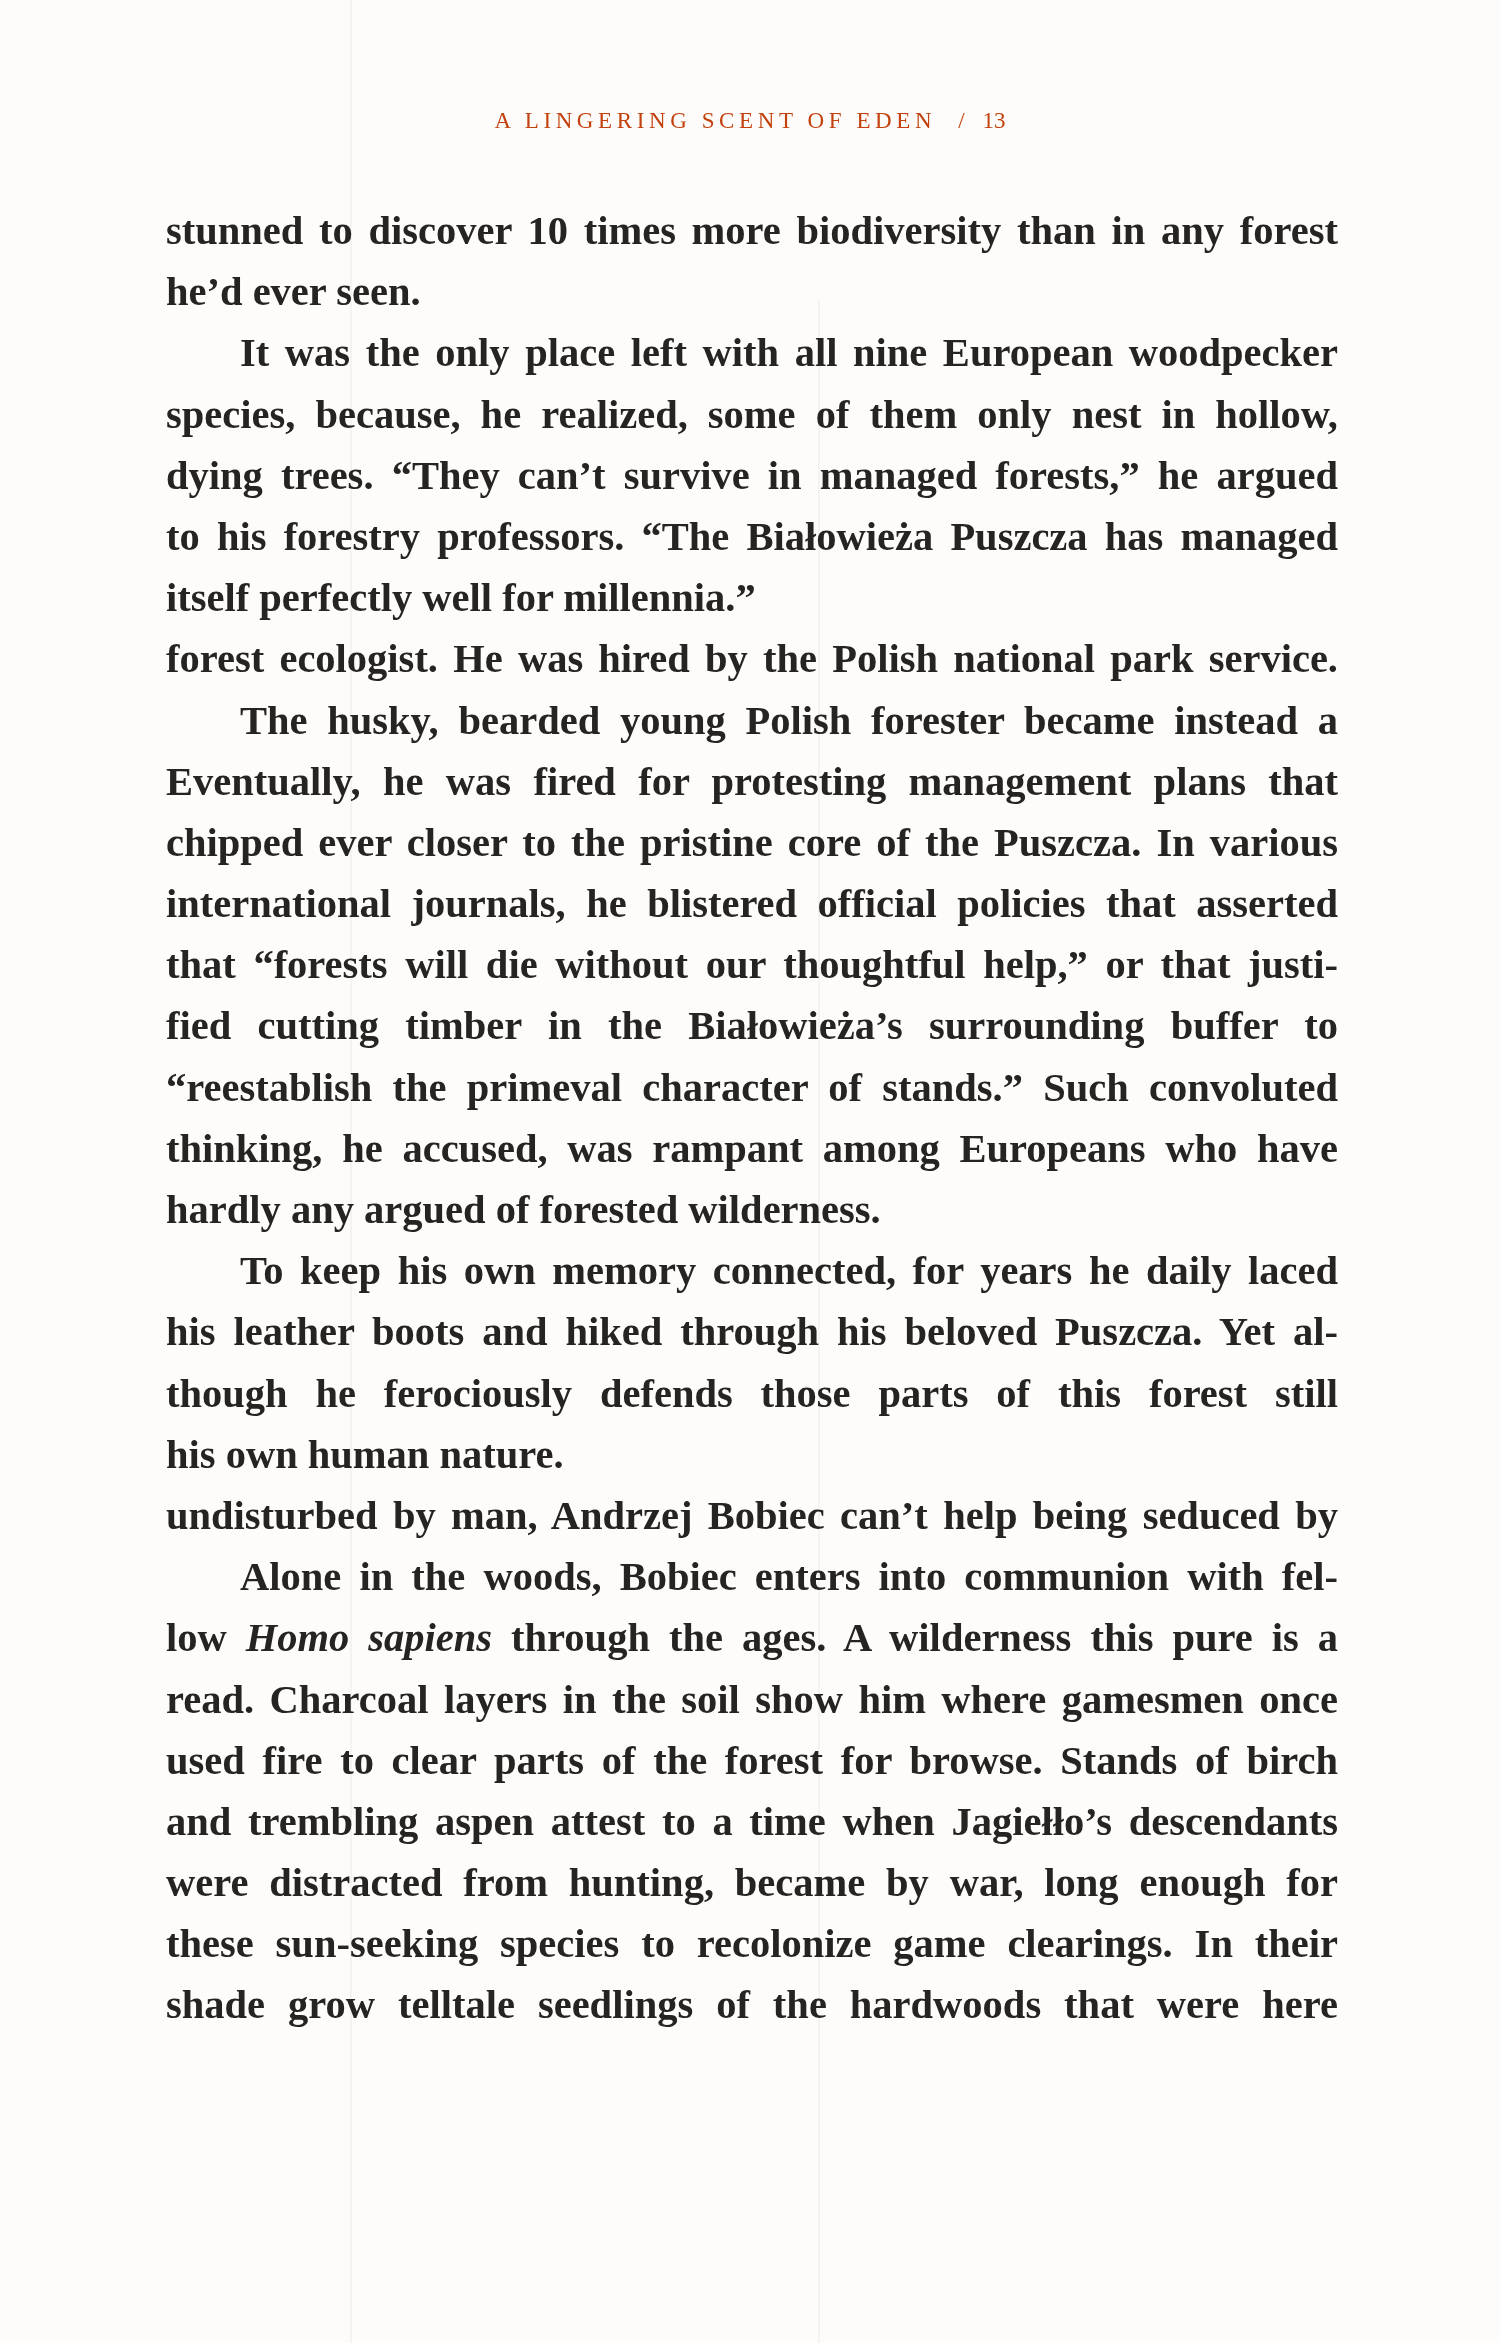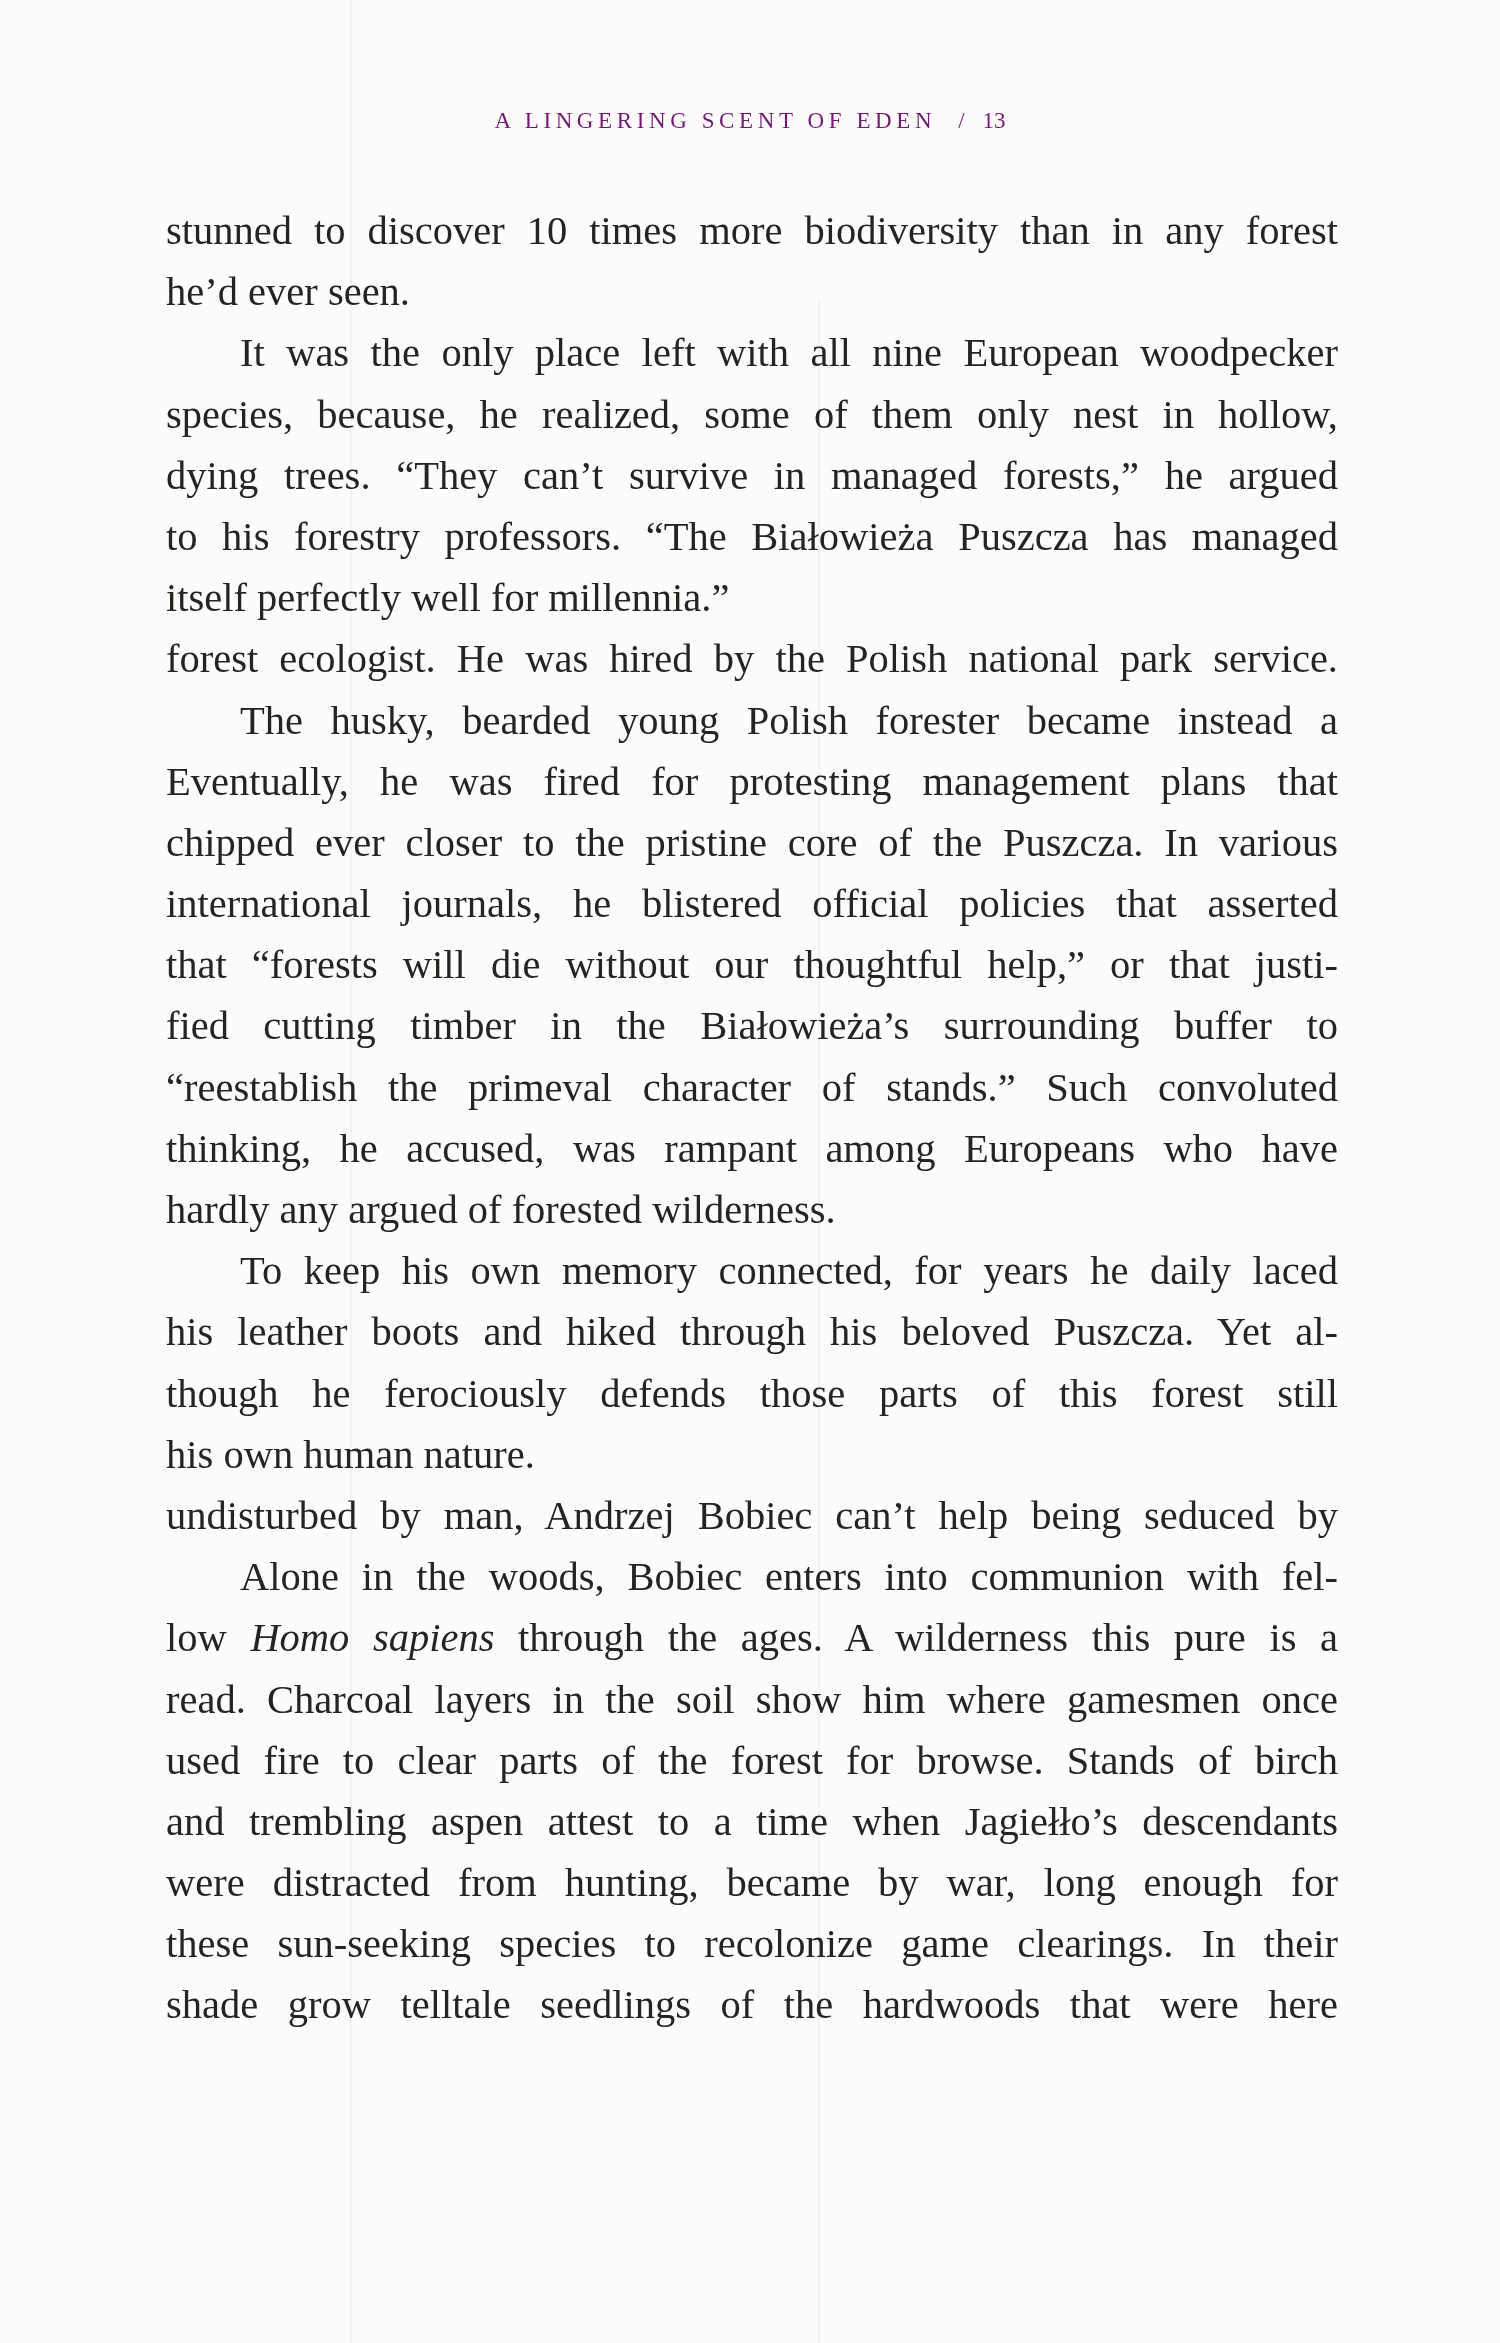--- a/index.html
+++ b/index.html
@@ -7,32 +7,33 @@
     width: 1500px; height: 2343px;
     background: #fdfcfa;
     position: relative; overflow: hidden;
     font-family: "Liberation Serif", "DejaVu Serif", serif;
     color: #262423;
   }
   .page-header {
     position: absolute; top: 108px; left: 0; width: 1500px;
     text-align: center;
     font-size: 23px; letter-spacing: 4.6px;
-    color: #701a75;
+    color: #c2410c;
   }
   .page-header .sep { margin: 0 18px 0 22px; letter-spacing: 0; }
   .page-header .num { letter-spacing: 0; }
   .body-text {
     position: absolute; top: 200px; left: 166px; width: 1172px;
     font-size: 40.5px; line-height: 61.2px;
   }
   .line {
     display: block; height: 61.2px; white-space: nowrap;
     text-align: justify; text-align-last: justify;
     overflow: hidden;
+    font-weight: bold;
   }
   .line.last { text-align-last: left; }
   .line.indent { padding-left: 74px; }
   .it { font-style: italic; }
   .crease {
     position: absolute; width: 2px; background: rgba(0,0,0,0.035);
   }
 </style>
 </head>
 <body>

